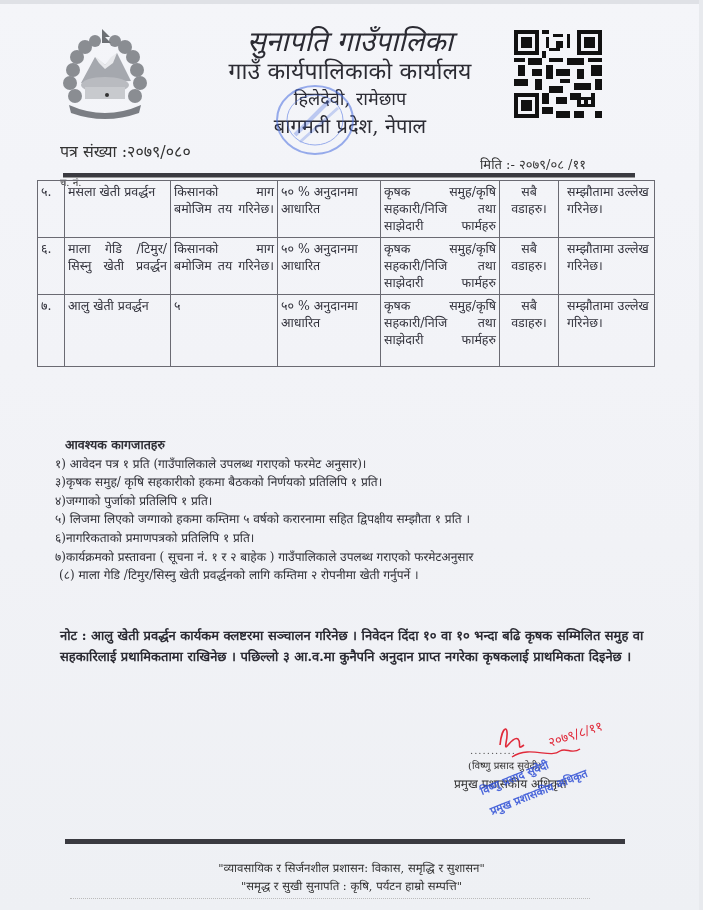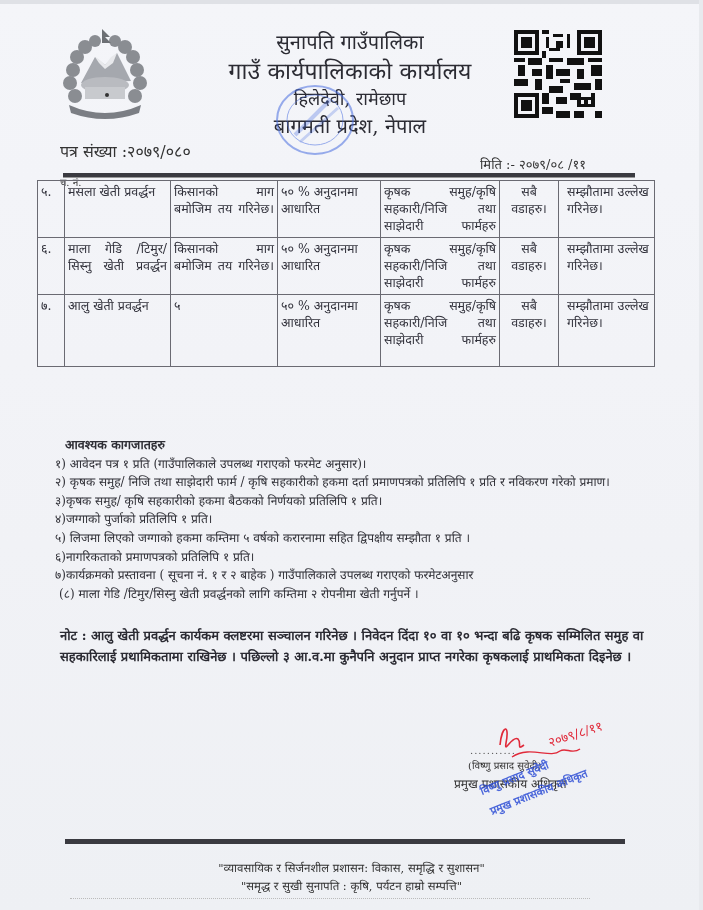--- a/index.html
+++ b/index.html
@@ -11,21 +11,21 @@
     }
     .page { position:absolute; left:0; top:0; width:703px; height:910px;
       background:linear-gradient(180deg,#f4f5f9 0%,#f1f2f6 60%,#eef0f4 100%); }
     .right-edge { position:absolute; right:0; top:0; width:4px; height:910px; background:#e8eaee; }
     .top-shadow { position:absolute; left:0; top:0; width:703px; height:4px; background:#dfe1e6; }
 
     .emblem { position:absolute; left:55px; top:25px; width:100px; height:100px; }
     .qr { position:absolute; left:514px; top:30px; width:88px; height:88px; }
 
     .head { position:absolute; left:170px; top:28px; width:360px; text-align:center; color:#2b2b33; }
-    .head .l1 { font-size:20px; line-height:28px; }
+    .head .l1 { font-size:28px; line-height:28px;font-style:italic; }
     .head .l2 { font-size:23px; line-height:30px; }
     .head .l3 { font-size:18px; line-height:26px; }
     .head .l4 { font-size:20px; line-height:28px; }
 
     .stamp-blue { position:absolute; left:270px; top:80px; width:90px; height:80px; opacity:.55; }
 
     .refno { position:absolute; left:60px; top:140px; font-size:16px; color:#333; }
     .chno { position:absolute; left:60px; top:157px; font-size:10px; color:#333;margin-top:18px; }
     .date { position:absolute; left:480px; top:155px; font-size:13px; color:#333; }
     .rule-top { position:absolute; left:63px; top:173px; width:572px; height:4px; background:#3a3a40; border-bottom:1px solid #999; }
@@ -190,21 +190,20 @@
         <td class="c4 just">कृषक समुह/कृषि सहकारी/निजि तथा साझेदारी फार्महरु</td>
         <td class="c5">सबै वडाहरु।</td>
         <td class="c6">सम्झौतामा उल्लेख गरिनेछ।</td>
       </tr>
     </tbody>
   </table>
 
   <div class="docs">
     <div class="ttl">आवश्यक कागजातहरु</div>
     <div>१) आवेदन पत्र १ प्रति (गाउँपालिकाले उपलब्ध गराएको फरमेट अनुसार)।</div>
-    <div>२) कृषक समुह/ निजि तथा साझेदारी फार्म / कृषि सहकारीको हकमा दर्ता प्रमाणपत्रको प्रतिलिपि १ प्रति र नविकरण गरेको प्रमाण।</div>
     <div>३)कृषक समुह/ कृषि सहकारीको हकमा बैठकको निर्णयको प्रतिलिपि १ प्रति।</div>
     <div>४)जग्गाको पुर्जाको प्रतिलिपि १ प्रति।</div>
     <div>५) लिजमा लिएको जग्गाको हकमा कम्तिमा  ५ वर्षको करारनामा सहित द्विपक्षीय सम्झौता १ प्रति ।</div>
     <div>६)नागरिकताको प्रमाणपत्रको प्रतिलिपि १ प्रति।</div>
     <div>७)कार्यक्रमको प्रस्तावना ( सूचना नं. १ र २ बाहेक ) गाउँपालिकाले उपलब्ध गराएको फरमेटअनुसार</div>
     <div style="padding-left:4px">(८) माला गेडि /टिमुर/सिस्नु खेती प्रवर्द्धनको लागि कम्तिमा २  रोपनीमा खेती गर्नुपर्ने ।</div>
   </div>
 
   <div class="note">नोट : आलु खेती प्रवर्द्धन कार्यकम क्लष्टरमा  सञ्चालन गरिनेछ । निवेदन दिंदा १० वा १० भन्दा बढि कृषक सम्मिलित समुह वा सहकारिलाई प्रथामिकतामा राखिनेछ । पछिल्लो ३ आ.व.मा कुनैपनि अनुदान प्राप्त नगरेका कृषकलाई प्राथमिकता दिइनेछ ।</div>
 

